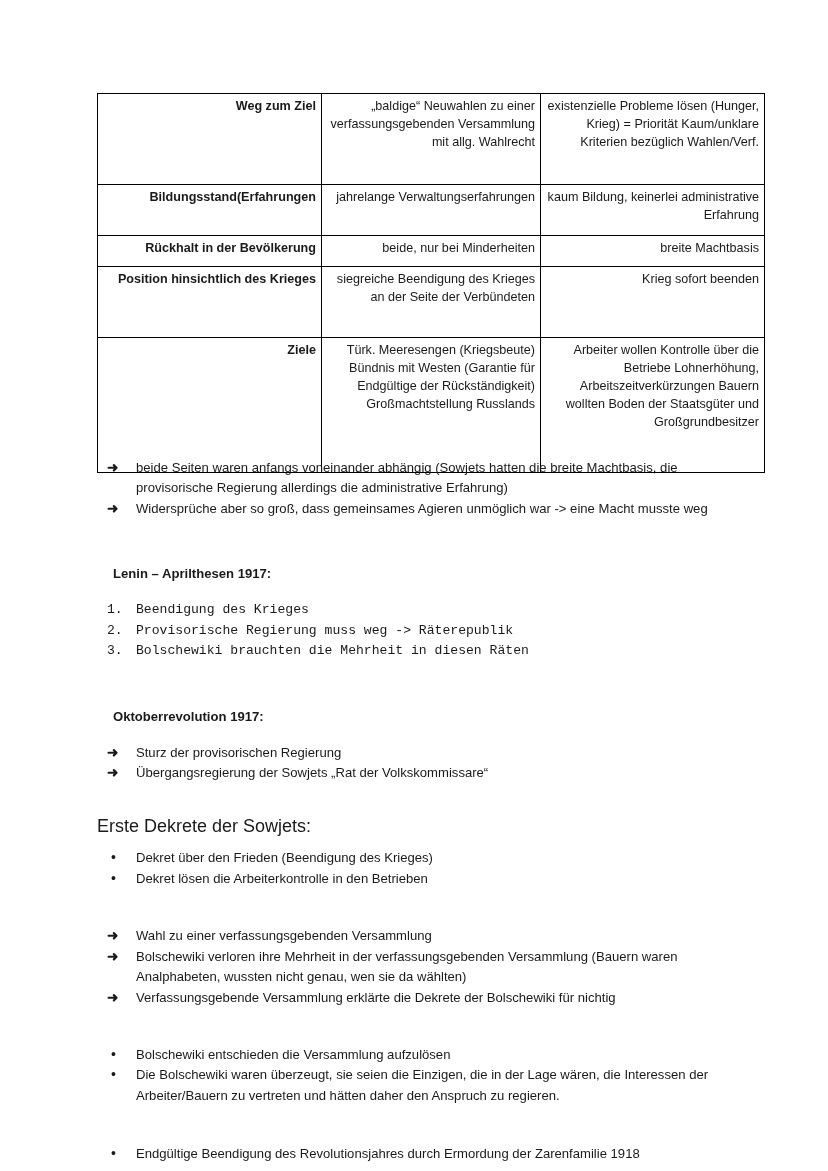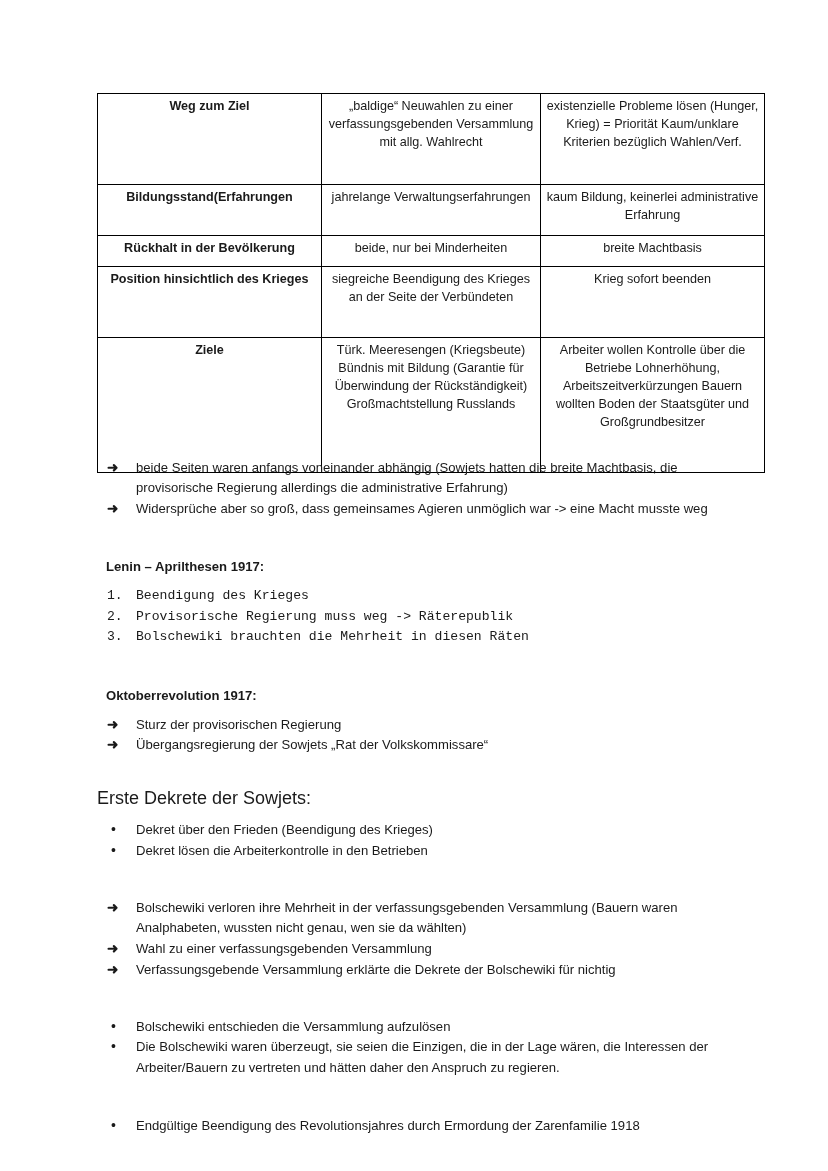--- a/index.html
+++ b/index.html
@@ -33,21 +33,21 @@
   }
   table.cmp {
     border-collapse: collapse;
     width: 634px;
     table-layout: fixed;
     font-size: 12.6px;
     line-height: 1.43;
   }
   table.cmp td {
     border: 1.3px solid #000000;
-    text-align: center;
+    text-align: right;
     vertical-align: top;
     padding: 3px 5px 9px 5px;
   }
   td.col-label {
     width: 213px;
     font-weight: bold;
   }
   td.col-a { width: 208px; }
   td.col-b { width: 213px; }
 
@@ -111,21 +111,21 @@
     position: absolute;
     left: 2px;
     top: 0;
     font-size: 13.1px;
     color: #1a1a1a;
   }
 
   h3.heading {
     font-size: 13.1px;
     font-weight: bold;
-    margin: 9px;
+    margin: 16px;
     padding: 0;
     line-height: 1.54;
   }
   p.plain {
     font-size: 18px;
     margin: 0;
     padding: 0;
     line-height: 1.54;
   }
   .gap-md { height: 21px; }
@@ -154,21 +154,21 @@
           <td class="col-a">beide, nur bei Minderheiten</td>
           <td class="col-b">breite Machtbasis</td>
         </tr>
         <tr class="r-position">
           <td class="col-label">Position hinsichtlich des Krieges</td>
           <td class="col-a">siegreiche Beendigung des Krieges an der Seite der Verbündeten</td>
           <td class="col-b">Krieg sofort beenden</td>
         </tr>
         <tr class="r-ziele">
           <td class="col-label">Ziele</td>
-          <td class="col-a">Türk. Meeresengen (Kriegsbeute) Bündnis mit Bildung (Garantie für Überwindung der Rückständigkeit) Großmachtstellung Russlands</td>
+          <td class="col-a">Türk. Meeresengen (Kriegsbeute) Bündnis mit Westen (Garantie für Endgültige der Rückständigkeit) Großmachtstellung Russlands</td>
           <td class="col-b">Arbeiter wollen Kontrolle über die Betriebe Lohnerhöhung, Arbeitszeitverkürzungen Bauern wollten Boden der Staatsgüter und Großgrundbesitzer</td>
         </tr>
       </tbody>
     </table>
   </div>
 
   <div class="body">
 
     <ul class="arrow-list block">
       <li>beide Seiten waren anfangs voneinander abhängig (Sowjets hatten die breite Machtbasis, die provisorische Regierung allerdings die administrative Erfahrung)</li>
@@ -196,22 +196,22 @@
 
     <p class="plain">Erste Dekrete der Sowjets:</p>
     <ul class="dot-list block">
       <li>Dekret über den Frieden (Beendigung des Krieges)</li>
       <li>Dekret lösen die Arbeiterkontrolle in den Betrieben</li>
     </ul>
 
     <div class="gap-md"></div>
 
     <ul class="arrow-list block">
+      <li>Wahl zu einer verfassungsgebenden Versammlung</li>
       <li>Bolschewiki verloren ihre Mehrheit in der verfassungsgebenden Versammlung (Bauern waren Analphabeten, wussten nicht genau, wen sie da wählten)</li>
-      <li>Wahl zu einer verfassungsgebenden Versammlung</li>
       <li>Verfassungsgebende Versammlung erklärte die Dekrete der Bolschewiki für nichtig</li>
     </ul>
 
     <div class="gap-md"></div>
 
     <ul class="dot-list block">
       <li>Bolschewiki entschieden die Versammlung aufzulösen</li>
       <li>Die Bolschewiki waren überzeugt, sie seien die Einzigen, die in der Lage wären, die Interessen der Arbeiter/Bauern zu vertreten und hätten daher den Anspruch zu regieren.</li>
     </ul>
 

